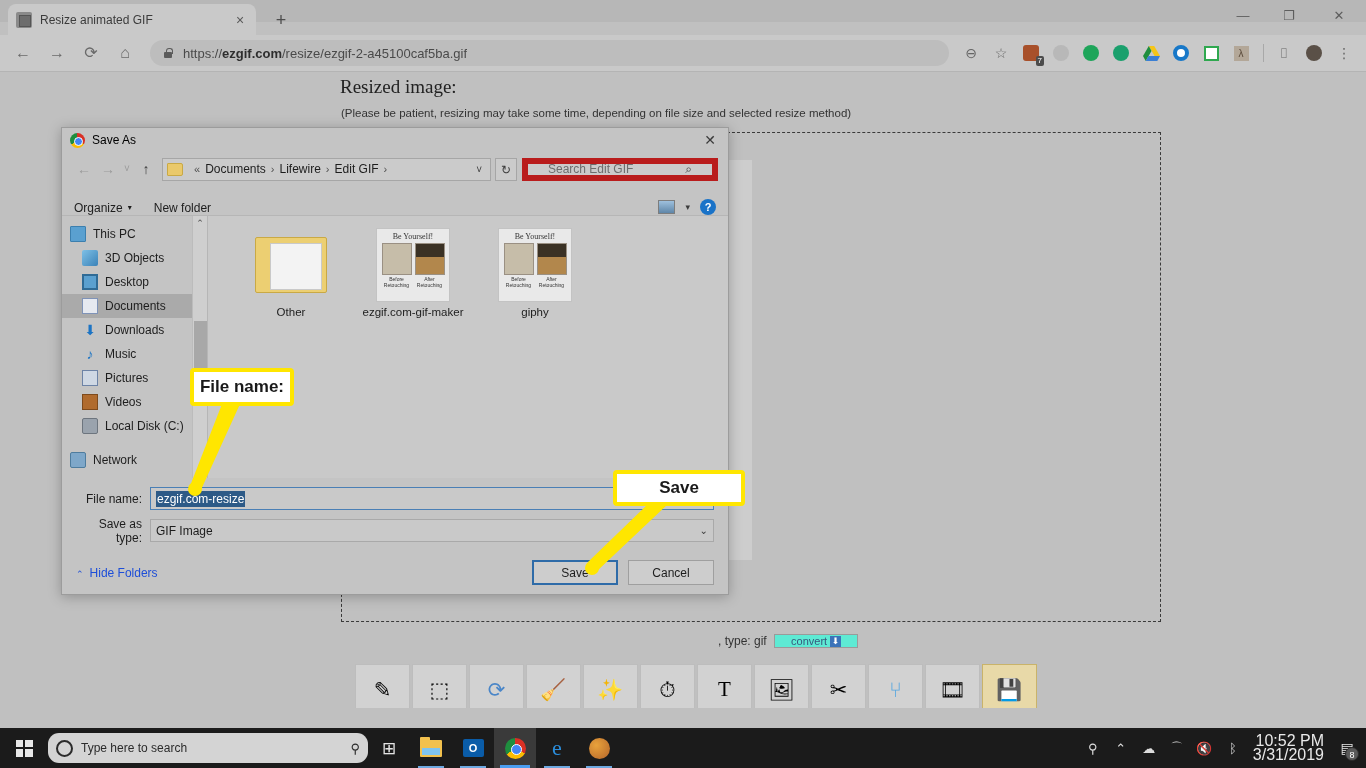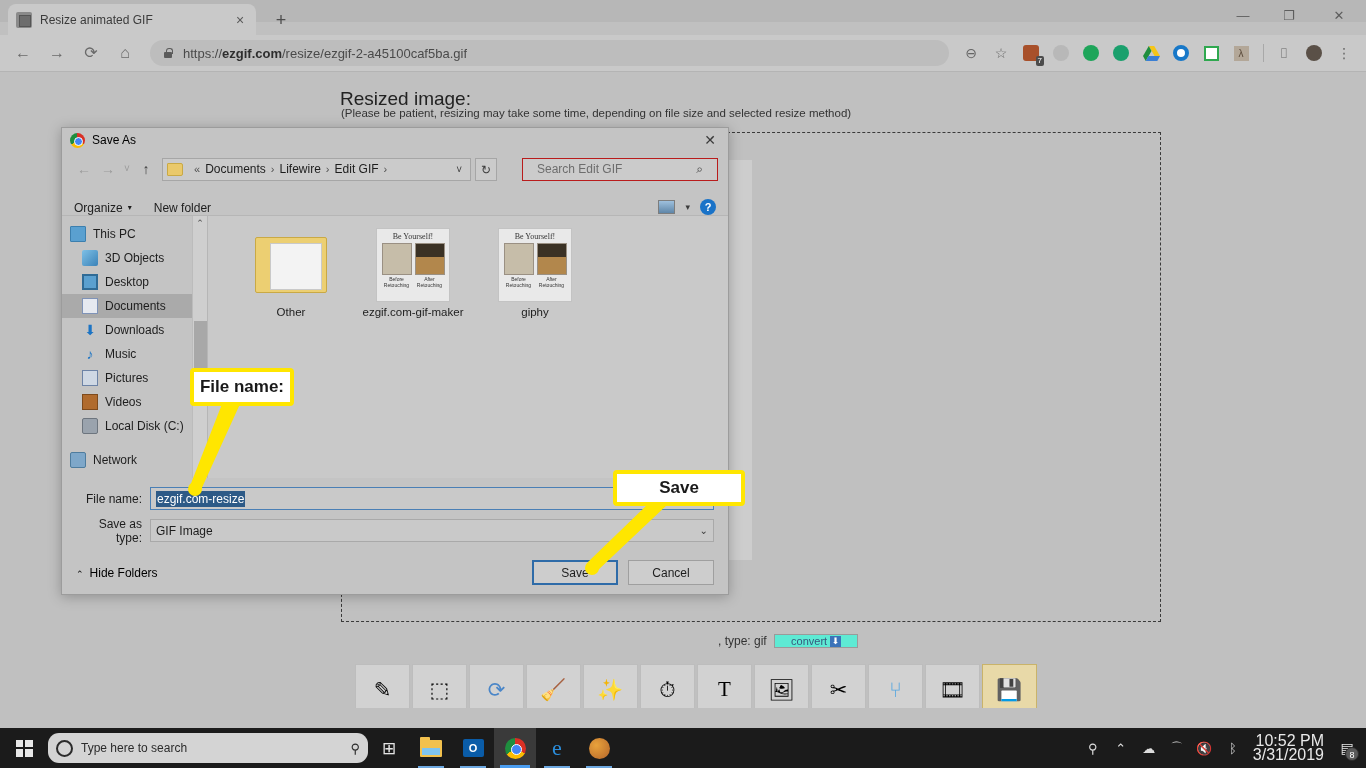--- a/index.html
+++ b/index.html
@@ -90,22 +90,22 @@
     font-size: 8px; line-height: 10px; padding: 0 2px; border-radius: 2px;
   }
   .tb-sep { width: 1px; height: 18px; background: #a8a8a8; margin: 0 6px; flex: 0 0 1px; }
 
   
   .page {
     position: absolute; left: 0; top: 72px; width: 1366px; height: 636px;
     background: #c0c0c0; overflow: hidden;
   }
   .page-title {
-    position: absolute; left: 340px; top: 16px; font-size: 19px; color: #222;
-    font-family: Liberation Sans, sans-serif;
+    position: absolute; left: 340px; top: 4px; font-size: 19px; color: #222;
+    font-family: Liberation Serif, serif;
   }
   .page-sub {
     position: absolute; left: 341px; top: 35px; font-size: 11.5px; color: #333;
   }
   .dashed-box {
     position: absolute; left: 341px; top: 60px; width: 820px; height: 490px;
     border: 1px dashed #3a3a3a;
   }
   .gif-art {
     position: absolute; left: 402px; top: 88px; width: 350px; height: 400px;
@@ -203,22 +203,22 @@
   }
   .crumb { font-size: 12px; color: #1d1d1d; white-space: nowrap; }
   .crumb-sep { font-size: 11px; color: #4f4f4f; margin: 0 5px; }
   .crumb-cv { margin-left: auto; font-size: 10px; color: #3b3b3b; padding: 0 6px; }
   .refresh-btn {
     width: 22px; height: 23px; border: 1px solid #a6a6a6; background: #cbcbcb;
     text-align: center; line-height: 22px; font-size: 12px; color: #3b3b3b;
     flex: 0 0 22px; margin-right: 5px;
   }
   .searchbox {
-    width: 196px; height: 23px; background: #cbcbcb; border: 1px solid #b91c1c;
-    display: flex; align-items: center; padding: 0 14px; flex: 0 0 196px; margin-left: 20px;
+    width: 196px; height: 23px; background: #cbcbcb; border: 6px solid #b91c1c;
+    display: flex; align-items: center; padding: 0 20px; flex: 0 0 196px;
   }
   .searchbox .ph { font-size: 12px; color: #6d6d6d; flex: 1; }
   .searchbox .mag { font-size: 12px; color: #4a4a4a; }
 
   .dlg-cmdbar {
     height: 30px; display: flex; align-items: flex-end; padding: 0 12px;
     border-bottom: 1px solid #b6b6b6;
   }
   .cmd { font-size: 12px; color: #1d1d1d; margin-right: 22px; }
   .cmd .caret { font-size: 8px; margin-left: 5px; vertical-align: 2px; }
@@ -313,21 +313,21 @@
   .field-input.combo { border: 1px solid #a9a9a9; justify-content: space-between; }
   .sel-text {
     background: #2d5a87; color: #ffffff; font-size: 12px; padding: 1px 1px;
   }
   .combo-text { font-size: 12px; color: #1d1d1d; }
   .combo-caret { font-size: 10px; color: #3b3b3b; }
 
   .dlg-actions {
     display: flex; align-items: center; padding: 10px 14px 0 14px;
   }
-  .hidefolders { font-size: 12px; color: #000000; }
+  .hidefolders { font-size: 12px; color: #1d4ed8; }
   .hidefolders .caret { font-size: 9px; margin-right: 6px; }
   .btn {
     width: 86px; height: 25px; font-size: 12px; color: #1d1d1d; background: #cdcdcd;
     border: 1px solid #9f9f9f; display: flex; align-items: center; justify-content: center;
   }
   .btn.primary { border: 2px solid #2e6ba8; margin-right: 10px; }
   .btn-group { margin-left: auto; display: flex; }
 
   
   .callout {

